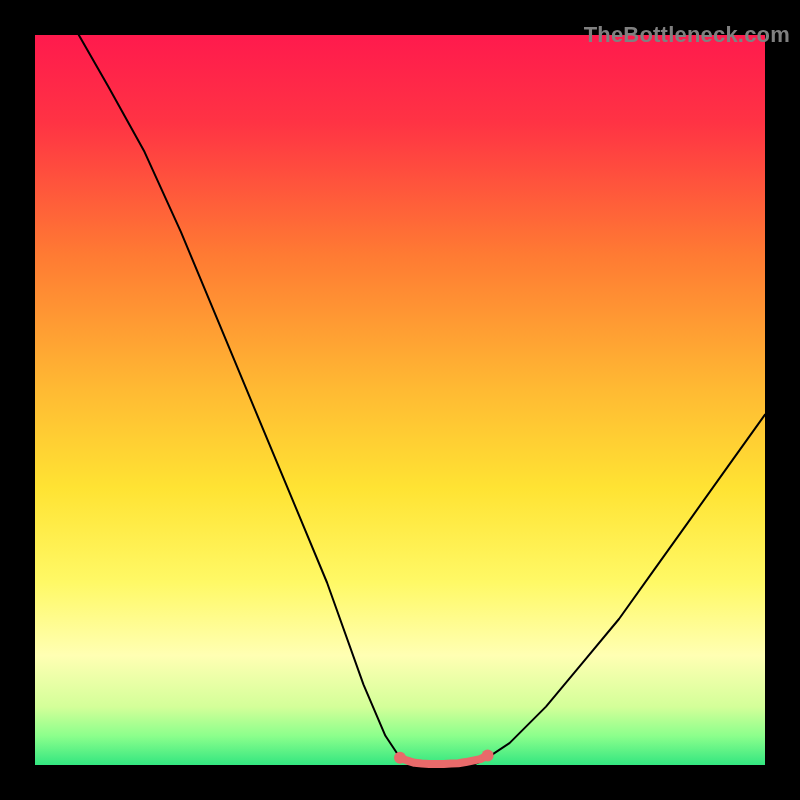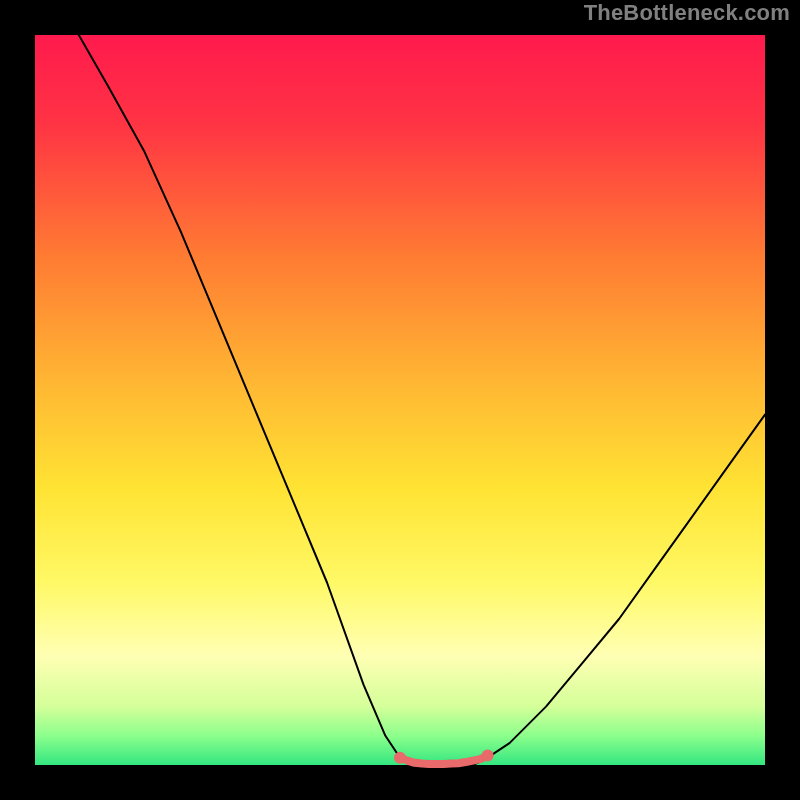--- a/index.html
+++ b/index.html
@@ -10,21 +10,21 @@
     background: #000;
     overflow: hidden;
   }
   .container {
     position: relative;
     width: 800px;
     height: 800px;
   }
   .watermark {
     position: absolute;
-    top: 0;
+    top: 22px;
     right: 10px;
     font-family: Arial, Helvetica, sans-serif;
     font-size: 22px;
     font-weight: bold;
     color: #808080;
     z-index: 10;
     letter-spacing: 0.2px;
   }
   svg {
     position: absolute;

